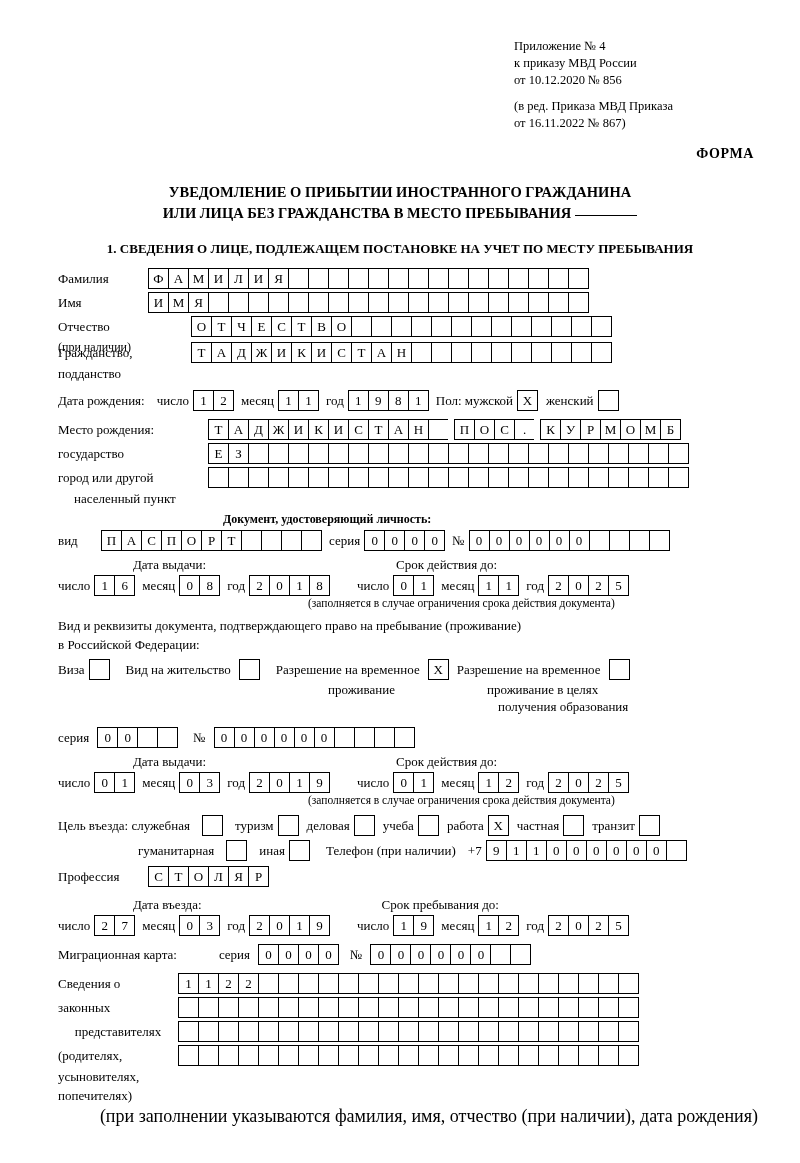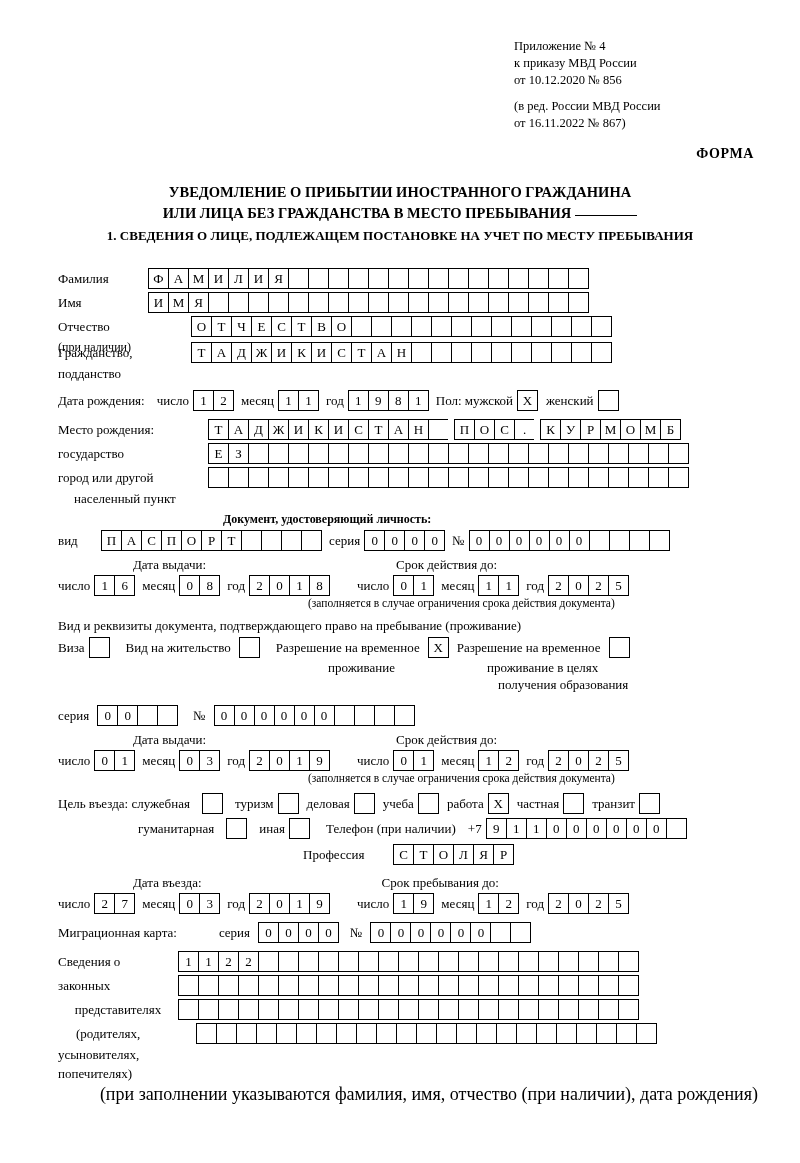--- a/index.html
+++ b/index.html
@@ -47,21 +47,21 @@
   }
   .title .ul-tail {
     display: inline-block;
     width: 62px;
     border-bottom: 1px solid #000;
     vertical-align: 2px;
     margin-left: 4px;
   }
   .section-title {
     position: absolute;
-    top: 228px;
+    top: 241px;
     left: 0; right: 0;
     text-align: center;
     font-weight: bold;
     font-size: 13px;
   }
 
   
   .body {
     position: absolute;
     top: 268px;
@@ -118,21 +118,21 @@
 </style>
 </head>
 <body>
 
 <div class="page">
 
   <div class="doc-header">
     <div>Приложение № 4</div>
     <div>к приказу МВД России</div>
     <div>от 10.12.2020 № 856</div>
-    <div class="blk2">(в ред. России МВД России</div>
+    <div class="blk2">(в ред. Приказа МВД Приказа</div>
     <div>от 16.11.2022 № 867)</div>
   </div>
 
   <div class="form-word">ФОРМА</div>
 
   <div class="title">
     <div>УВЕДОМЛЕНИЕ О ПРИБЫТИИ ИНОСТРАННОГО ГРАЖДАНИНА</div>
     <span>ИЛИ ЛИЦА БЕЗ ГРАЖДАНСТВА В МЕСТО ПРЕБЫВАНИЯ</span><span class="ul-tail"></span>
   </div>
 
@@ -484,20 +484,23 @@
         </span>
     </div>
     <div class="row" style="margin-bottom:9px;">
       <span style="width:250px;display:inline-block;"></span>
       <span class="right-note">(заполняется в случае ограничения срока действия документа)</span>
     </div>
 
     <div class="row" style="margin-bottom:3px;">
       <span class="lbl">Вид и реквизиты документа, подтверждающего право на пребывание (проживание)</span>
     </div>
+    <div class="row" style="margin-bottom:6px;">
+      <span class="lbl">в Российской Федерации:</span>
+    </div>
 
     <div class="row" style="margin-bottom:2px;">
       <span class="lbl">Виза</span>
       <span class="sp4"></span>
       <span class="box" id="box-visa"></span>
       <span class="sp16"></span>
       <span class="lbl">Вид на жительство</span>
       <span class="sp8"></span>
       <span class="box" id="box-residence-permit"></span>
       <span class="sp16"></span>
@@ -655,21 +658,21 @@
           <span class="cell">0</span>
           <span class="cell">0</span>
           <span class="cell">0</span>
           <span class="cell">0</span>
           <span class="cell">0</span>
           <span class="cell">0</span>
           <span class="cell"></span>
         </span>
     </div>
 
-    <div class="row" style="margin-bottom:10px;justify-content:center;">
+    <div class="row" style="margin-bottom:10px;">
       <span class="lbl" style="width:90px;display:inline-block;">Профессия</span>
       <span class="cells" id="cells-profession">
           <span class="cell">С</span>
           <span class="cell">Т</span>
           <span class="cell">О</span>
           <span class="cell">Л</span>
           <span class="cell">Я</span>
           <span class="cell">Р</span>
         </span>
     </div>
@@ -832,21 +835,21 @@
           <span class="cell"></span>
           <span class="cell"></span>
           <span class="cell"></span>
           <span class="cell"></span>
           <span class="cell"></span>
           <span class="cell"></span>
           <span class="cell"></span>
         </span>
     </div>
     <div class="row">
-      <span class="lbl" style="width:120px;display:inline-block;margin-left:18px;">(родителях,</span>
+      <span class="lbl" style="width:120px;display:inline-block;">(родителях,</span>
       <span class="cells" id="cells-legal-4">
           <span class="cell"></span>
           <span class="cell"></span>
           <span class="cell"></span>
           <span class="cell"></span>
           <span class="cell"></span>
           <span class="cell"></span>
           <span class="cell"></span>
           <span class="cell"></span>
           <span class="cell"></span>

